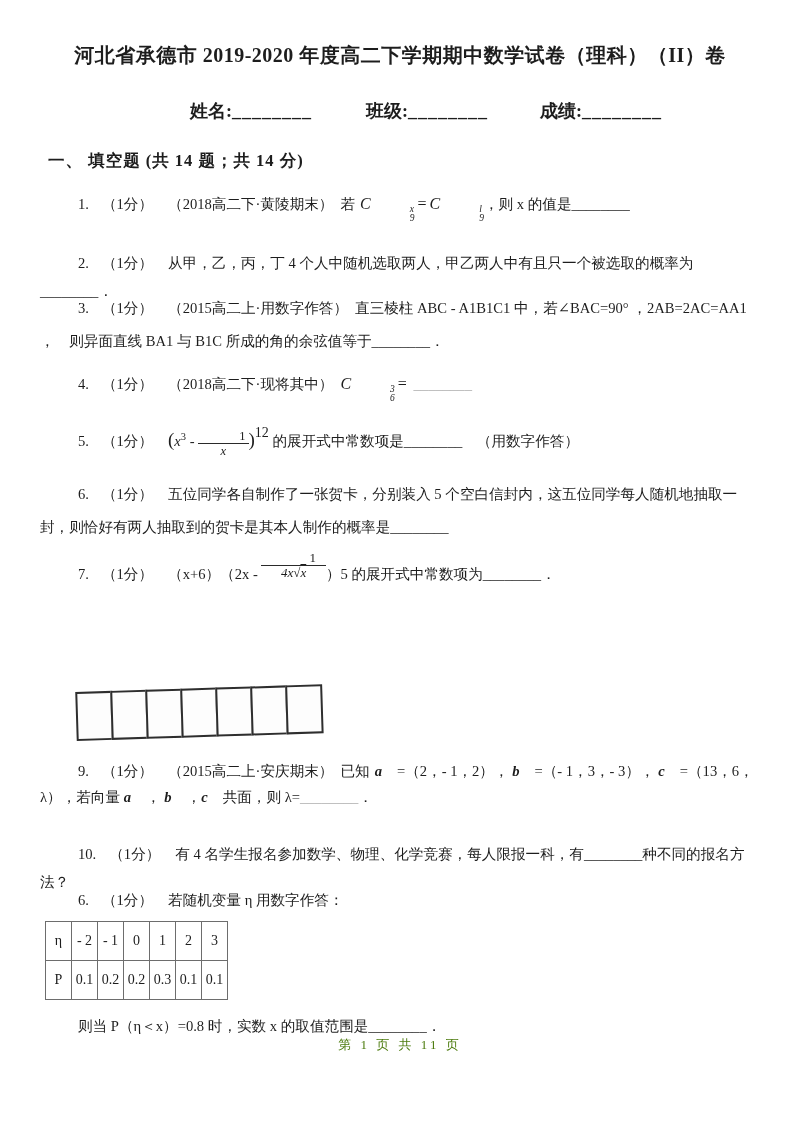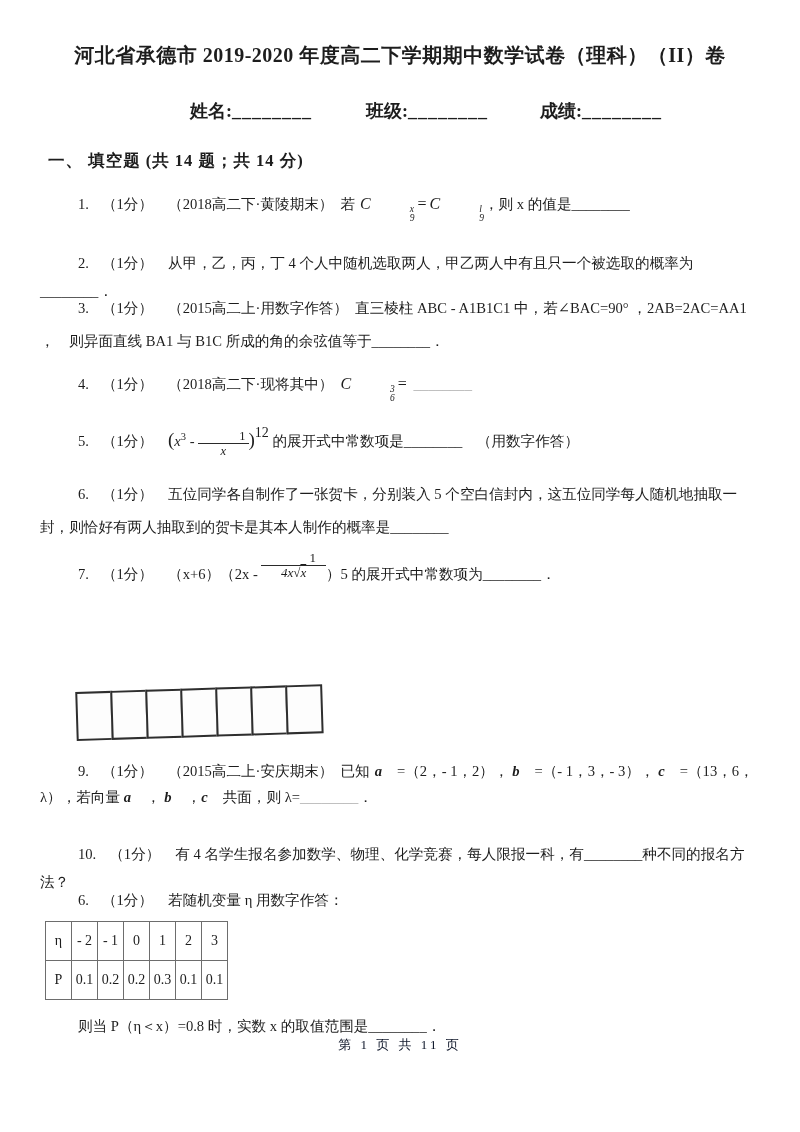--- a/index.html
+++ b/index.html
@@ -36,21 +36,21 @@
   
   .figure{top:692px;left:76px;transform:rotate(-1.8deg);transform-origin:left center;}
   .squares-row{display:flex;}
   .sq{width:33px;height:45px;border:2px solid #2e2e2e;background:#fdfdfd;margin-left:-2px;}
   .sq:first-child{margin-left:0;}
   
   .dist{top:921px;left:45px;border-collapse:collapse;}
   .dist td{border:1px solid #6d6d6d;text-align:center;font-size:14px;height:38px;
            min-width:21px;padding:0 2px;font-family:"Liberation Serif","DejaVu Serif",serif;}
   .closing{top:1012px;}
-  .footer{top:1036px;left:0;width:800px;text-align:center;font-size:13px;color:#0f172a;letter-spacing:3px;}
+  .footer{top:1036px;left:0;width:800px;text-align:center;font-size:13px;color:#4d7c0f;letter-spacing:3px;}
 </style>
 </head>
 <body>
 
 <div class="page">
 
   <h1 class="abs title">河北省承德市 2019-2020 年度高二下学期期中数学试卷（理科）（II）卷</h1>
 
   <span class="abs field" style="left:190px"><span>姓名:</span><span class="blank">________</span></span>
   <span class="abs field" style="left:366px"><span>班级:</span><span class="blank">________</span></span>

